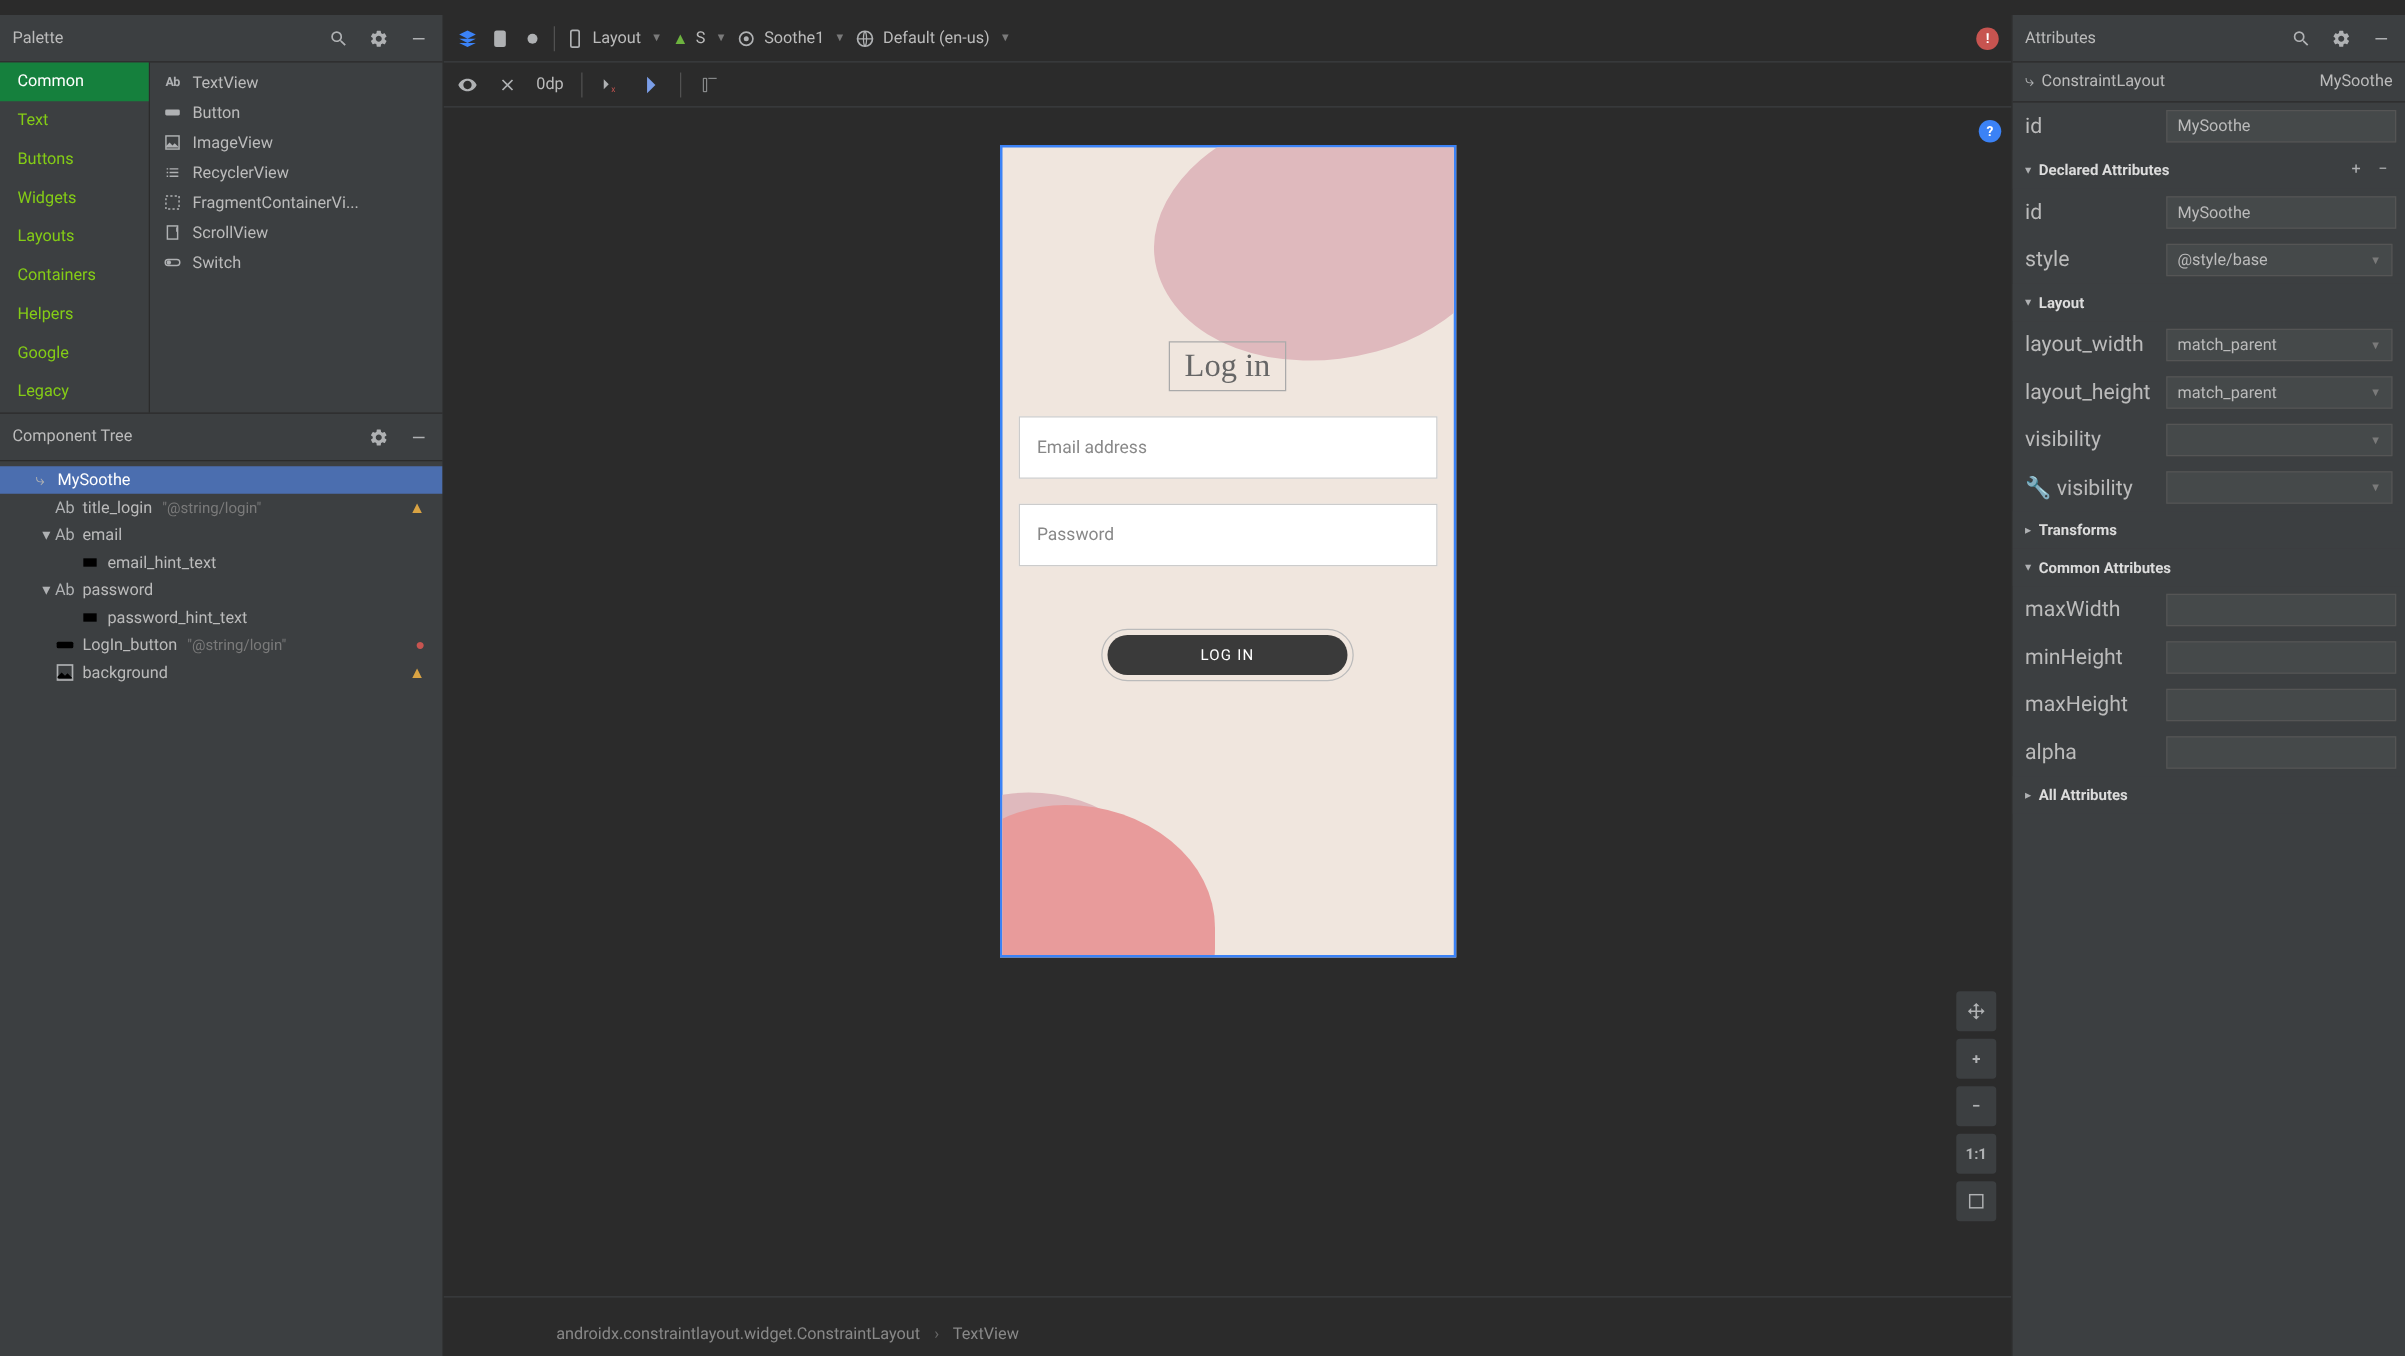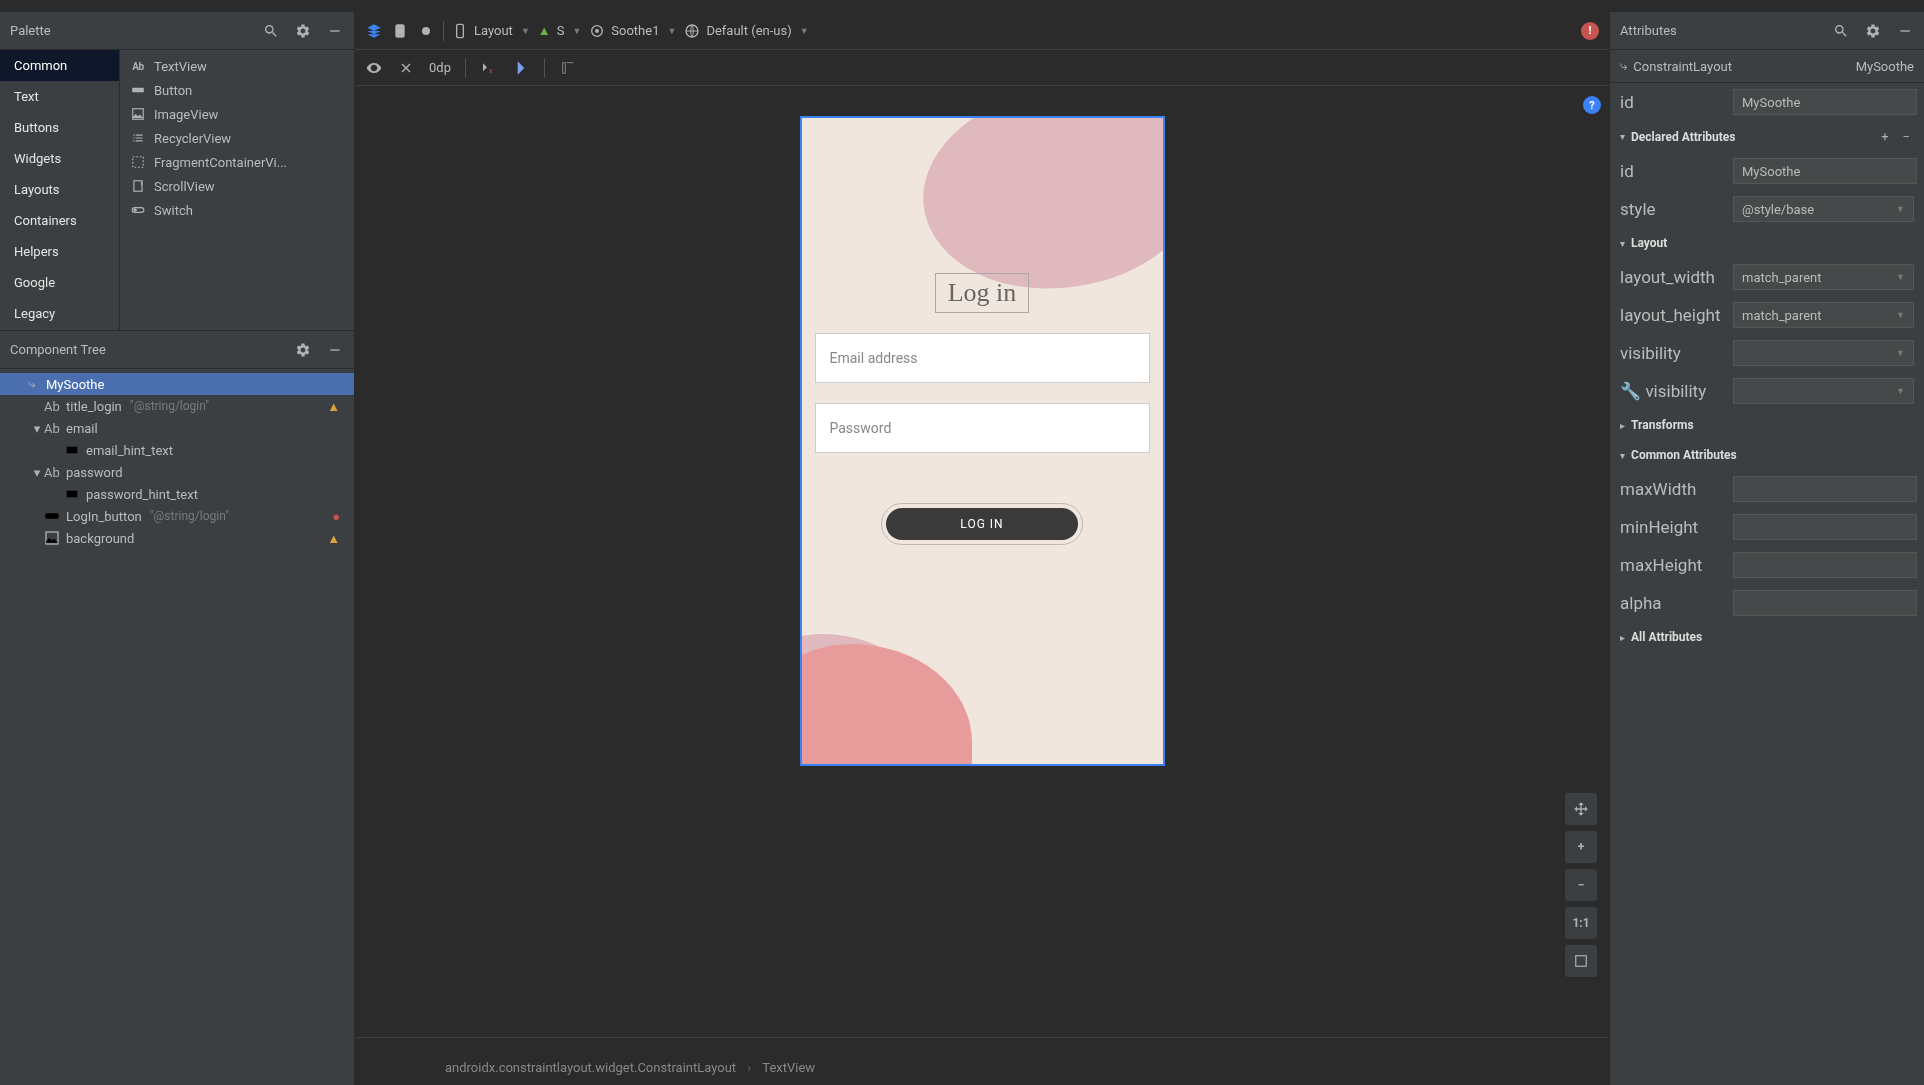--- a/index.html
+++ b/index.html
@@ -9,22 +9,22 @@
 
 .left-panel { width: 355px; background: #3c3f41; display: flex; flex-direction: column; border-right: 1px solid #2b2b2b; }
 .panel-header { display: flex; align-items: center; justify-content: space-between; padding: 6px 10px; border-bottom: 1px solid #2b2b2b; height: 38px; }
 .panel-title { color: #bbbbbb; font-size: 13px; }
 .panel-actions { display: flex; gap: 14px; align-items: center; }
 .icon-btn { color: #afb1b3; cursor: pointer; display: inline-flex; align-items: center; justify-content: center; width: 18px; height: 18px; }
 .icon-btn svg { width: 16px; height: 16px; fill: currentColor; }
 
 .palette-body { display: flex; height: 280px; }
 .palette-categories { width: 120px; border-right: 1px solid #2b2b2b; }
-.palette-cat-item { padding: 8px 14px; cursor: pointer; color: #e5e5e5; }
-.palette-cat-item.active { background: #0f172a; color: #fff; }
+.palette-cat-item { padding: 8px 14px; cursor: pointer; color: #84cc16; }
+.palette-cat-item.active { background: #15803d; color: #fff; }
 .palette-items { flex: 1; padding: 4px 0; overflow-y: auto; }
 .palette-item { display: flex; align-items: center; gap: 8px; padding: 4px 10px; cursor: pointer; color: #bbbbbb; }
 .palette-item .pi-icon { width: 16px; height: 16px; display: inline-flex; align-items: center; justify-content: center; color: #afb1b3; flex-shrink: 0; }
 .palette-item .pi-icon.ab { font-weight: bold; font-size: 10px; letter-spacing: -0.5px; }
 .palette-item .pi-icon svg { width: 14px; height: 14px; fill: currentColor; }
 
 .component-tree { flex: 1; border-top: 1px solid #2b2b2b; display: flex; flex-direction: column; }
 .tree-body { flex: 1; padding: 4px 0; overflow-y: auto; }
 .tree-item { display: flex; align-items: center; padding: 3px 10px; cursor: pointer; color: #bbbbbb; position: relative; }
 .tree-item.selected { background: #4b6eaf; color: #fff; }

